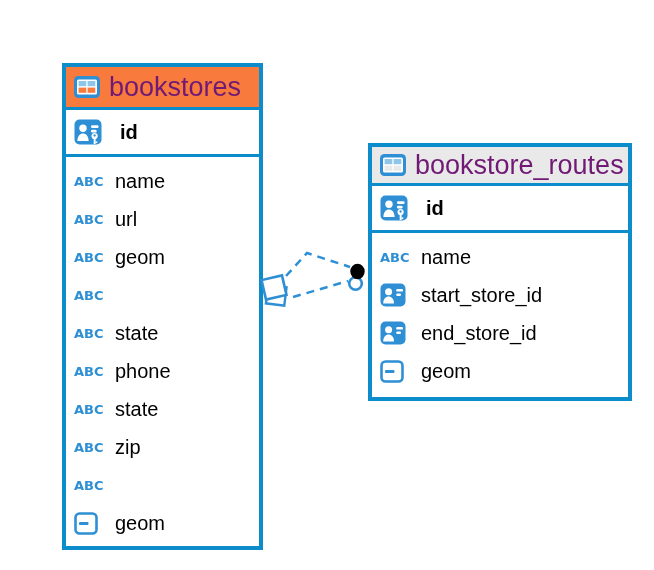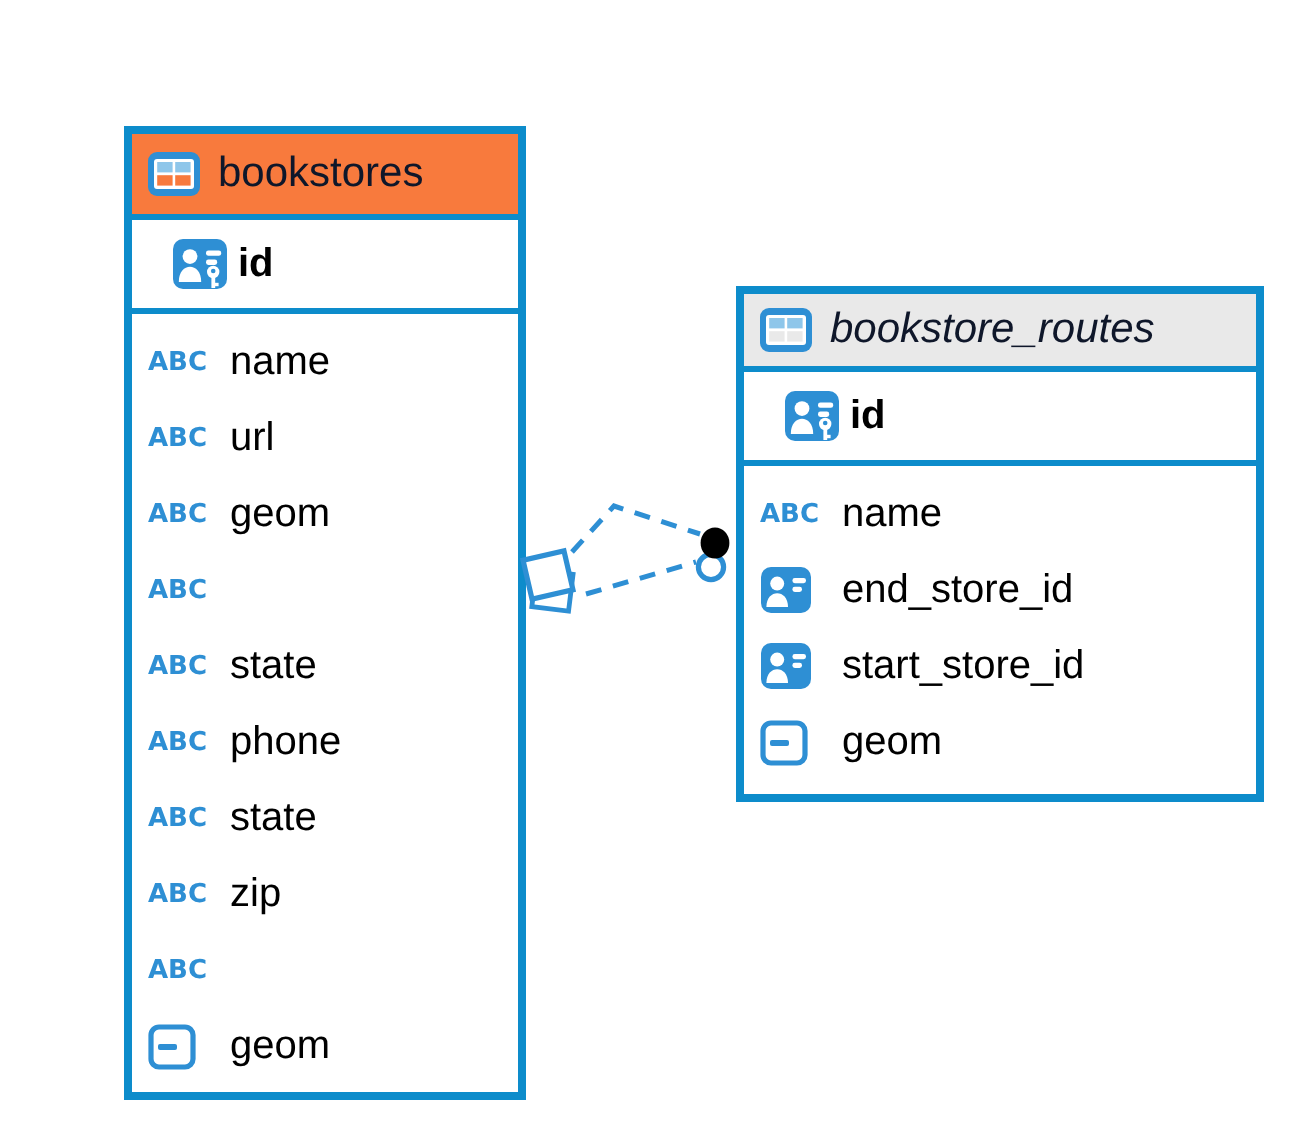--- a/index.html
+++ b/index.html
@@ -20,24 +20,24 @@
     box-sizing:border-box;z-index:2;
   }
   #table-0{left:62px;top:63px;width:201px;height:487px;}
   #table-1{left:368px;top:143px;width:264px;height:258px;}
   .hdr{
     display:flex;align-items:center;gap:9px;padding:0 8px;
     height:40px;background:var(--hdr-bg,var(--header-gray));
     border-bottom:3px solid var(--table-border);
   }
   .table.selected .hdr{--hdr-bg:var(--selected-header);}
-  #table-1 .hdr{height:36px;font-style:italic;--hdr-bg:var(--header-gray);}
-  .hdr-title{font-size:21px;color:#0f172a;}
+  #table-1 .hdr{height:36px;--hdr-bg:var(--header-gray);}
+  .hdr-title{font-size:27px;color:#701a75;}
   .pk-row{
-    display:flex;align-items:center;gap:5px;padding:0 20px;height:44px;
+    display:flex;align-items:center;gap:18px;padding:0 8px;height:44px;
     border-bottom:3px solid var(--table-border);background:#fff;
   }
   .pk-name{font-size:20px;font-weight:700;color:#000;}
   .cols{padding:5px 0 4px 0;}
   .row{display:flex;align-items:center;gap:8px;height:38px;padding:0 8px;}
   .cicon{width:33px;display:flex;align-items:flex-start;justify-content:flex-start;flex:0 0 33px;}
   .abc{
     font-size:13px;font-weight:700;letter-spacing:0px;color:var(--icon-blue);
     font-family:"DejaVu Sans",sans-serif;line-height:1;
   }
@@ -199,33 +199,33 @@
         <div class="row">
           <span class="cicon">
             <svg width="26" height="24" viewBox="0 0 26 24">
               <rect x="0.5" y="0.5" width="25" height="23" rx="5" fill="var(--icon-blue)"></rect>
               <circle cx="8.6" cy="8.8" r="3.5" fill="#ffffff"></circle>
               <path d="M3.2 20.5 C3.2 15.8 5.9 13.6 8.6 13.6 C11.3 13.6 14 15.8 14 20.5 Z" fill="#ffffff"></path>
               <rect x="16.2" y="6" width="6.8" height="2.6" rx="1.2" fill="#ffffff"></rect>
               <rect x="16.2" y="10.4" width="4.8" height="2.6" rx="1.2" fill="#ffffff"></rect>
             </svg>
           </span>
-          <span class="cname">end_store_id</span>
+          <span class="cname">start_store_id</span>
         </div>
         <div class="row">
           <span class="cicon">
             <svg width="26" height="24" viewBox="0 0 26 24">
               <rect x="0.5" y="0.5" width="25" height="23" rx="5" fill="var(--icon-blue)"></rect>
               <circle cx="8.6" cy="8.8" r="3.5" fill="#ffffff"></circle>
               <path d="M3.2 20.5 C3.2 15.8 5.9 13.6 8.6 13.6 C11.3 13.6 14 15.8 14 20.5 Z" fill="#ffffff"></path>
               <rect x="16.2" y="6" width="6.8" height="2.6" rx="1.2" fill="#ffffff"></rect>
               <rect x="16.2" y="10.4" width="4.8" height="2.6" rx="1.2" fill="#ffffff"></rect>
             </svg>
           </span>
-          <span class="cname">start_store_id</span>
+          <span class="cname">end_store_id</span>
         </div>
         <div class="row">
           <span class="cicon">
             <svg width="24" height="23" viewBox="0 0 24 23">
               <rect x="1.5" y="1.5" width="21" height="20" rx="4" fill="#ffffff" stroke="var(--icon-blue)" stroke-width="2.6"></rect>
               <rect x="5" y="10" width="9.5" height="3" rx="1" fill="var(--icon-blue)"></rect>
             </svg>
           </span>
           <span class="cname">geom</span>
         </div>

